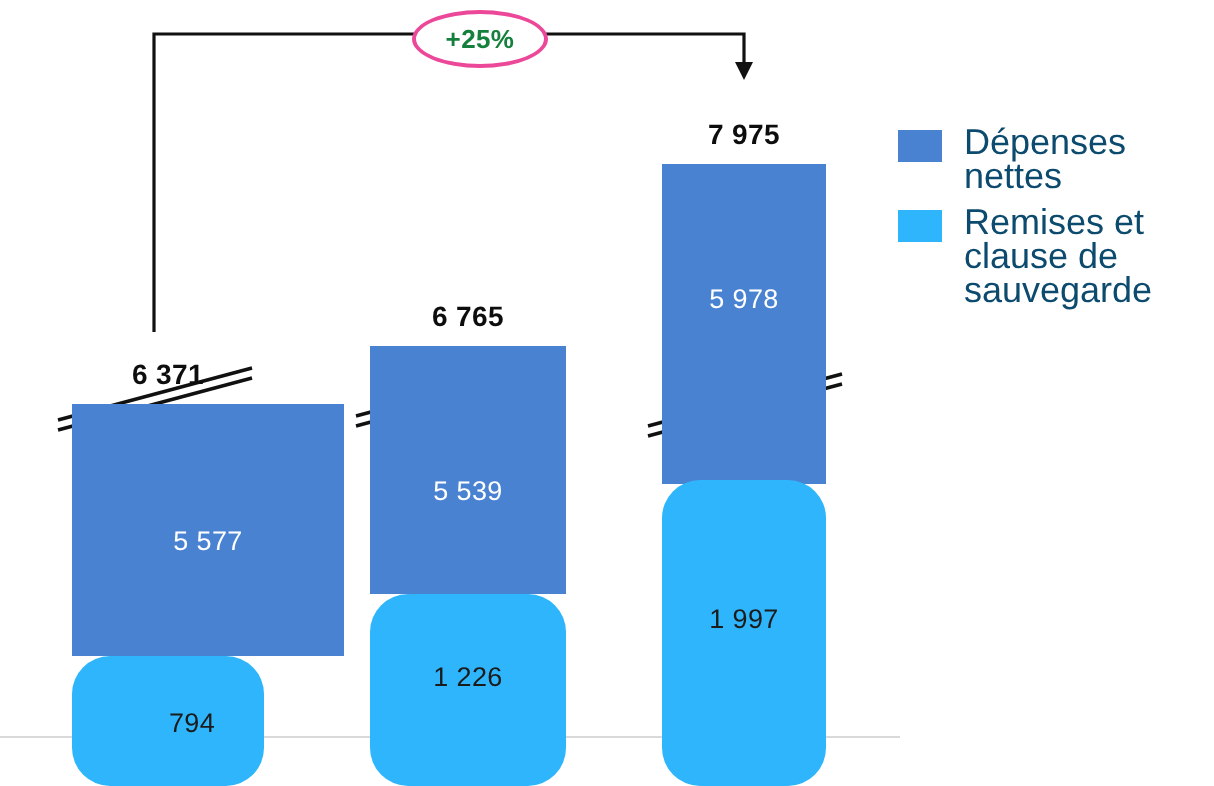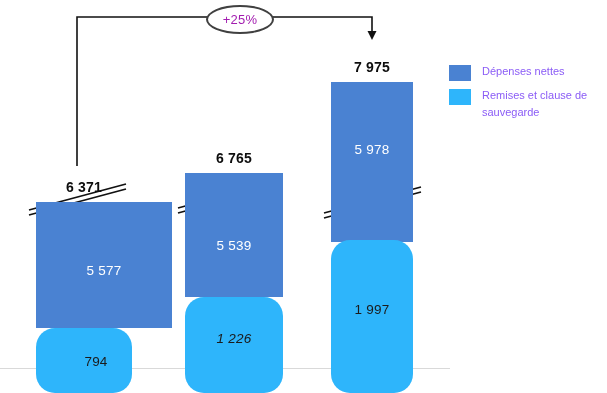--- a/index.html
+++ b/index.html
@@ -32,36 +32,36 @@
   .total-label{
     position:absolute;width:100%;left:0;text-align:center;
     font-size:14px;font-weight:bold;color:#0d0d0d;
     letter-spacing:.2px;
   }
 
   
   .callout-svg{position:absolute;left:0;top:0;}
   .callout-pill{
     position:absolute;
-    border:2px solid #404040;
+    border:2px solid #ec4899;
     border-radius:50%;
     background:#fff;
     display:flex;align-items:center;justify-content:center;
-    font-size:13px;font-weight:normal;color:#a21caf;
+    font-size:13px;font-weight:bold;color:#15803d;
     letter-spacing:.2px;
   }
 
   
   .legend{position:absolute;left:449px;top:63px;}
   .legend-row{display:flex;align-items:flex-start;margin-bottom:6px;}
   .legend-swatch{
     width:22px;height:16px;flex:0 0 22px;margin-right:11px;margin-top:2px;
   }
   .legend-text{
-    font-size:11px;color:#8b5cf6;line-height:17px;max-width:135px;
+    font-size:18px;color:#0c4a6e;line-height:17px;max-width:135px;
   }
 </style>
 </head>
 <body>
 
 <div class="chart-root">
 
   <svg class="callout-svg" width="607" height="393">
 
     <path d="M 77 166 L 77 17 L 218 17" fill="none" stroke="#111111" stroke-width="1.6"></path>
@@ -104,21 +104,21 @@
   </div>
 
   <div class="bar-group" style="left:185px;width:82px;height:220px;padding-left:16px;">
     <div class="total-label" style="top:-23px;">6 765</div>
 
     <div class="seg seg-dark" style="top:0;height:124px;">
       <div class="seg-label seg-label-on-dark" style="top:65px;">5 539</div>
     </div>
 
     <div class="seg seg-light" style="top:124px;height:96px;">
-      <div class="seg-label seg-label-on-light" style="top:34px;font-style:italic;">1 226</div>
+      <div class="seg-label seg-label-on-light" style="top:34px;">1 226</div>
     </div>
 
   </div>
 
   <div class="bar-group" style="left:331px;width:82px;height:311px;">
     <div class="total-label" style="top:-23px;">7 975</div>
 
     <div class="seg seg-dark" style="top:0;height:160px;">
       <div class="seg-label seg-label-on-dark" style="top:60px;">5 978</div>
     </div>

